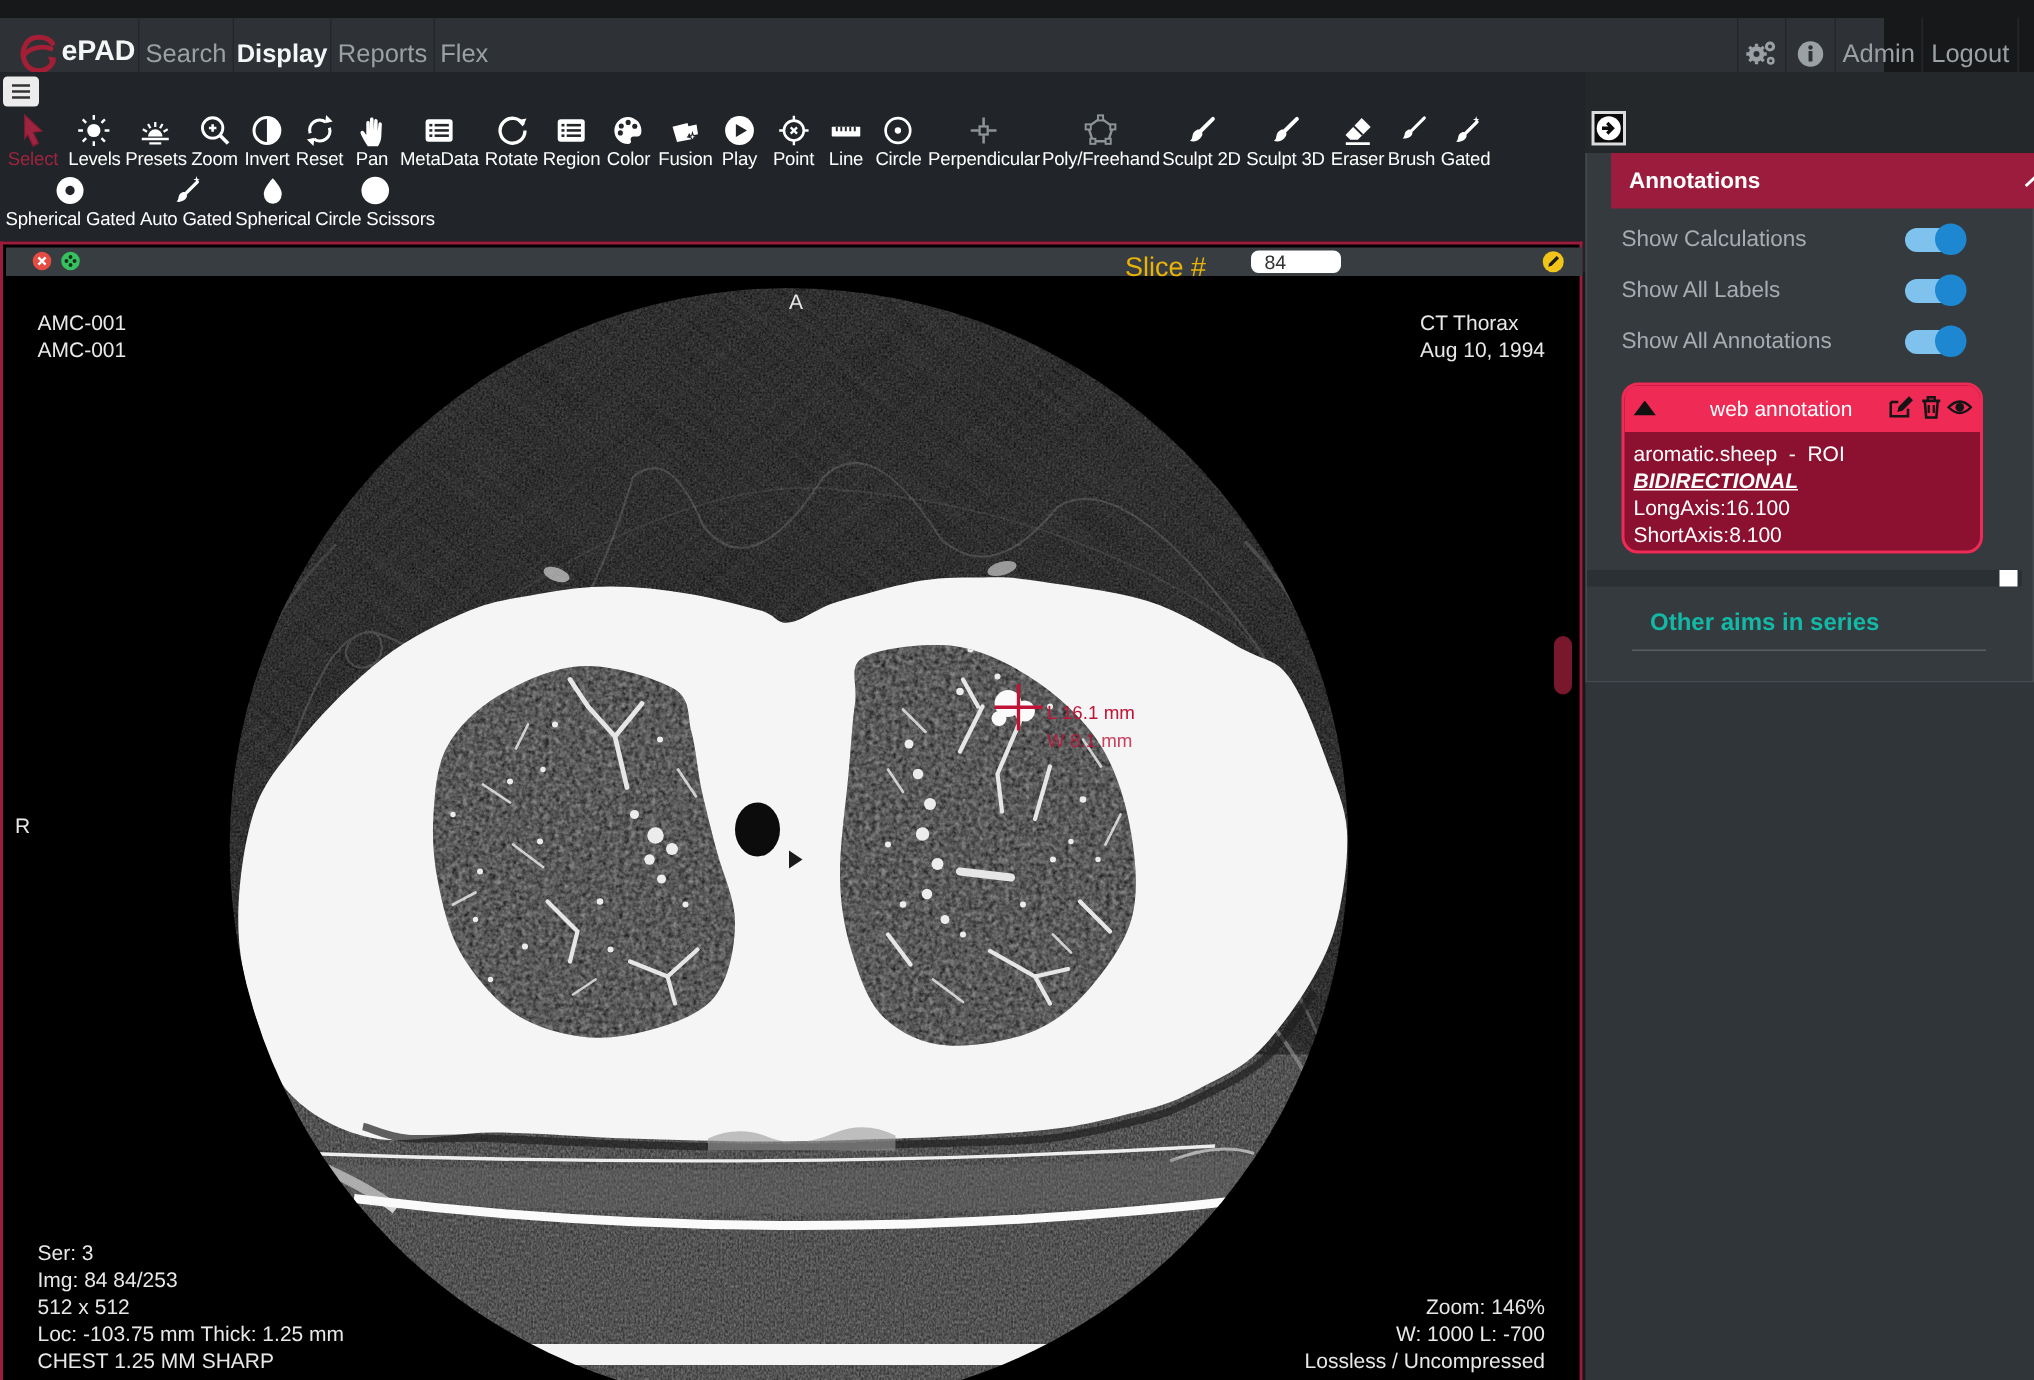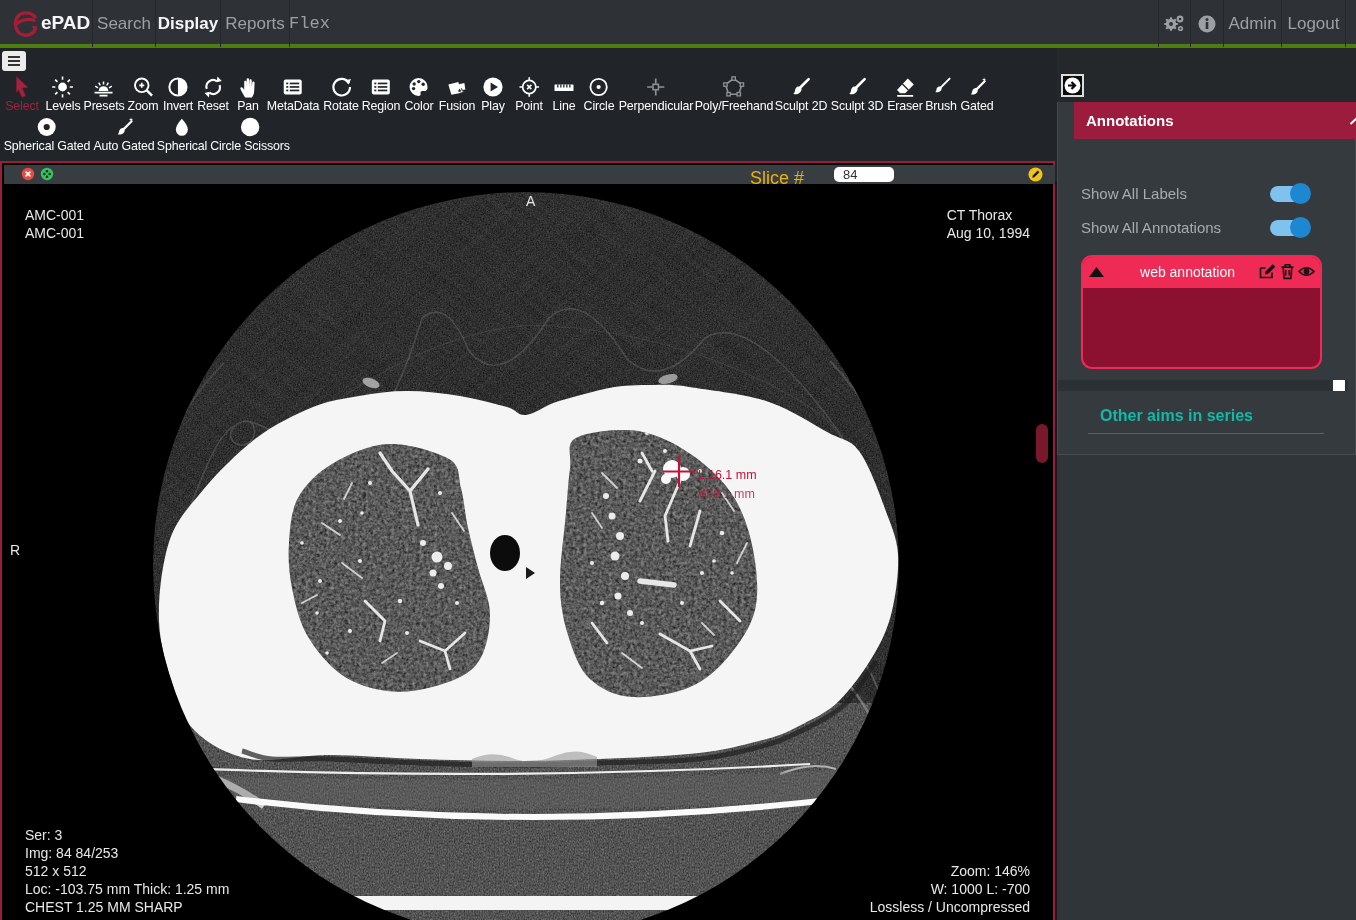--- a/index.html
+++ b/index.html
@@ -1,19 +1,19 @@
 <!DOCTYPE html>
 <html><head>
 <meta charset="utf-8">
 <style>
 * { margin:0; padding:0; box-sizing:border-box; }
 html,body { width:1356px; height:920px; background:#17181a; overflow:hidden;
   font-family:"Liberation Sans", sans-serif; }
 #app { position:relative; width:1356px; height:920px; }
-.nav { position:absolute; left:0; top:0; width:1356px; height:48px; background:#2e3236;
+.nav { position:absolute; left:0; top:12px; width:1256px; height:48px; background:#2e3236;
   border-bottom:4px solid #4d7c0f; }
 .nav .cell { position:absolute; top:0; height:47px; display:flex; align-items:center;
   justify-content:center; color:#9ba0a5; font-size:17px; border-left:1px solid #24272a; }
 .brand { position:absolute; left:41px; top:12px; color:#f4f5f6; font-size:19px; font-weight:bold; }
 .toolbar { position:absolute; left:0; top:48px; width:1356px; height:133px; background:#212428; }
 .hamb { position:absolute; left:2px; top:3px; width:24px; height:20px; background:#ececec;
   border-radius:3px; color:#222; font-size:13px; text-align:center; line-height:20px; font-weight:bold;}
 .ti { position:absolute; transform:translateX(-50%); text-align:center; color:#fff; }
 .ti .lab { font-size:12.4px; letter-spacing:-0.15px; line-height:13px; white-space:nowrap; margin-top:1px; }
 .ti svg { display:block; margin:0 auto; }
@@ -36,21 +36,21 @@
   <div class="nav">
     <svg width="34" height="34" viewBox="0 0 34 34" style="position:absolute;left:8px;top:7px;">
       <path d="M27,10 C23,4.5 13,4.5 9.5,10 C5.5,16 7.5,25 14,27.5 C20,29.8 26,26.5 27.5,21.5" fill="none" stroke="#a41e35" stroke-width="3.4" stroke-linecap="round"></path>
       <path d="M8,17.5 C12,13 20,11 26,13.5" fill="none" stroke="#a41e35" stroke-width="3.2" stroke-linecap="round"></path>
       <path d="M29.5,19.5 l-3.6,4.6 -1.8,-5.4 Z" fill="#a41e35"></path>
     </svg>
     <div class="brand">ePAD</div>
     <div class="cell" style="left:92px;width:63px;">Search</div>
     <div class="cell" style="left:155px;width:65px;color:#f4f5f6;font-weight:bold;">Display</div>
     <div class="cell" style="left:220px;width:69px;">Reports</div>
-    <div class="cell" style="left:289px;width:40px;font-family:Liberation Mono, monospace;">Flex</div>
+    <div class="cell" style="left:289px;width:40px;">Flex</div>
     <div class="cell" style="left:1158px;width:32px;">
       <svg width="23" height="19" viewBox="0 0 23 19">
         <g fill="#9ba0a5">
         <circle cx="8" cy="10" r="5.2"></circle>
             <circle cx="17" cy="5" r="3.4"></circle>
             <circle cx="17.5" cy="14.5" r="2.6"></circle>
         </g>
         <g stroke="#9ba0a5" stroke-width="2.2">
         <path d="M8,3.2 v2 M8,14.8 v2 M1.2,10 h2 M12.8,10 h2 M3.2,5.2 l1.5,1.5 M11.3,13.3 l1.5,1.5 M3.2,14.8 l1.5,-1.5 M11.3,6.7 l1.5,-1.5"></path>
         </g>
@@ -499,20 +499,24 @@
           <circle cx="9.5" cy="9.5" r="8" fill="#fff"></circle>
 <path d="M5,9.5 h6 M8.5,6 l3.5,3.5 -3.5,3.5" stroke="#0b0b0b" stroke-width="2.2" fill="none"></path>
         </svg></div>
 <div style="position:absolute;left:0;top:54px;width:299px;height:353px;background:#343a3e;border:1px solid #464b50;border-top:none;"></div>
 <div style="position:absolute;left:17px;top:54px;width:299px;height:37px;background:#9c1c3d;">
 <div style="position:absolute;left:12px;top:10px;color:#fff;font-size:15px;font-weight:bold;">Annotations</div>
 <svg width="14" height="9" viewBox="0 0 14 9" style="position:absolute;right:10px;top:15px;">
           <path d="M1.5,7 L7,1.8 L12.5,7" stroke="#fff" stroke-width="2" fill="none"></path>
         </svg>
       </div>
+<div class="trow" style="top:100px;">
+        <span class="tl">Show Calculations</span>
+        <span class="tog"></span>
+      </div>
 <div class="trow" style="top:134px;">
         <span class="tl">Show All Labels</span>
         <span class="tog"></span>
       </div>
 <div class="trow" style="top:168px;">
         <span class="tl">Show All Annotations</span>
         <span class="tog"></span>
       </div>
 <div style="position:absolute;left:24px;top:207px;width:241px;height:114px;background:#8c1130;border:2px solid #ee2a55;border-radius:11px;overflow:hidden;">
 <div style="position:absolute;left:0;top:0;width:100%;height:31px;background:#ee2a55;">
@@ -530,20 +534,26 @@
    <path d="M26.2,4 v-2.2 h4.6 V4" stroke-width="1.6"></path>
    <path d="M24.2,4.5 l0.9,10.8 h6.8 l0.9,-10.8" stroke-width="1.7"></path>
    <path d="M26.8,7 v5.4 M30.2,7 v5.4" stroke-width="1.5"></path>
   </g>
   <g>
    <path d="M40,8.5 q7.5,-7.5 15,0 q-7.5,7.5 -15,0 z" fill="none" stroke="#151515" stroke-width="1.6"></path>
    <circle cx="47.5" cy="8.5" r="2.9" fill="#151515"></circle>
   </g>
  </svg>
 </div>
+<div style="position:absolute;left:6px;top:36px;color:#fff;font-size:14px;line-height:18px;">
+ <div>aromatic.sheep&nbsp; -&nbsp; ROI</div>
+ <div style="font-weight:bold;font-style:italic;text-decoration:underline;">BIDIRECTIONAL</div>
+ <div>LongAxis:16.100</div>
+ <div>ShortAxis:8.100</div>
+</div>
       </div>
 <div style="position:absolute;left:1px;top:332px;width:290px;height:11px;background:#2b3034;"></div>
 <div style="position:absolute;left:276px;top:332px;width:12px;height:11px;background:#fff;"></div>
 <div style="position:absolute;left:43px;top:359px;color:#14b8a6;font-size:16px;font-weight:bold;">Other aims in series</div>
 <div style="position:absolute;left:31px;top:385px;width:236px;border-top:1px solid #5a5f64;"></div>
   </div>
   <div class="below"></div>
 </div>
 
 </body></html>

